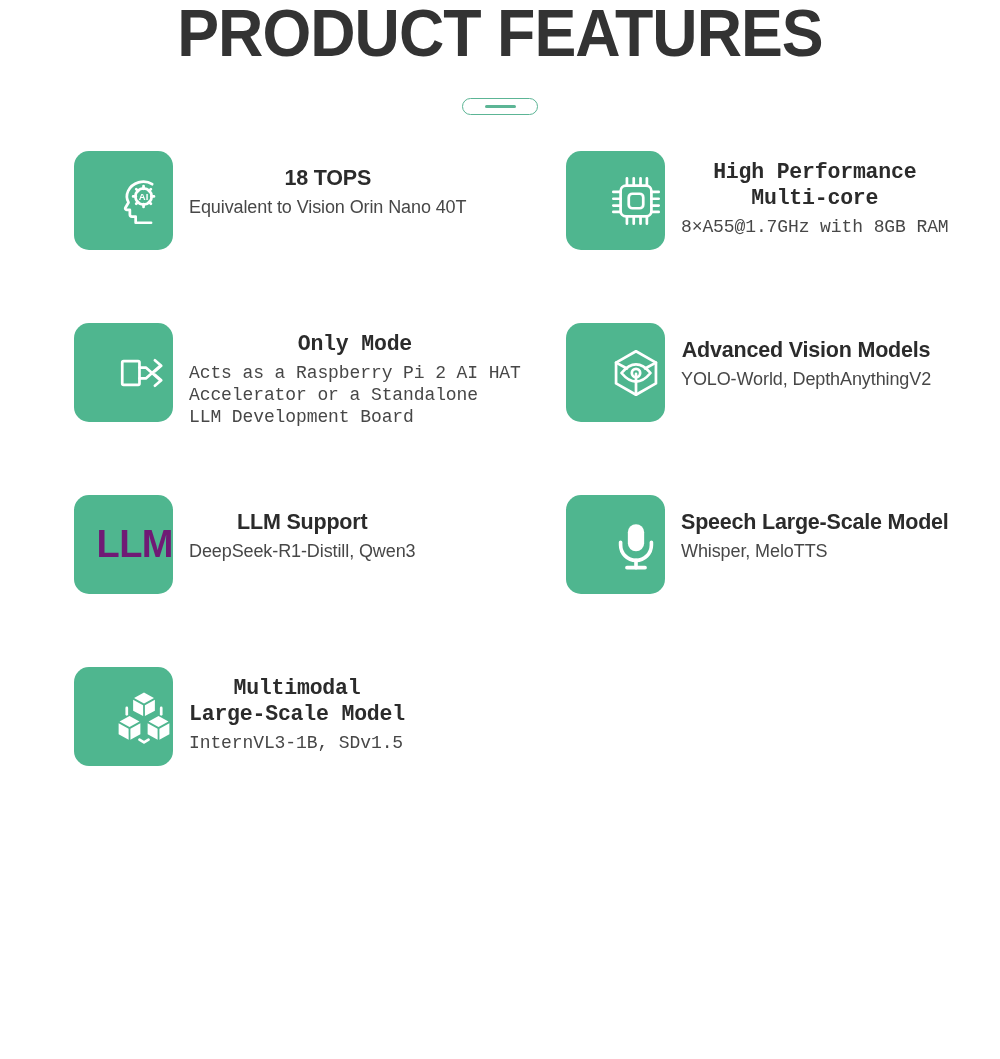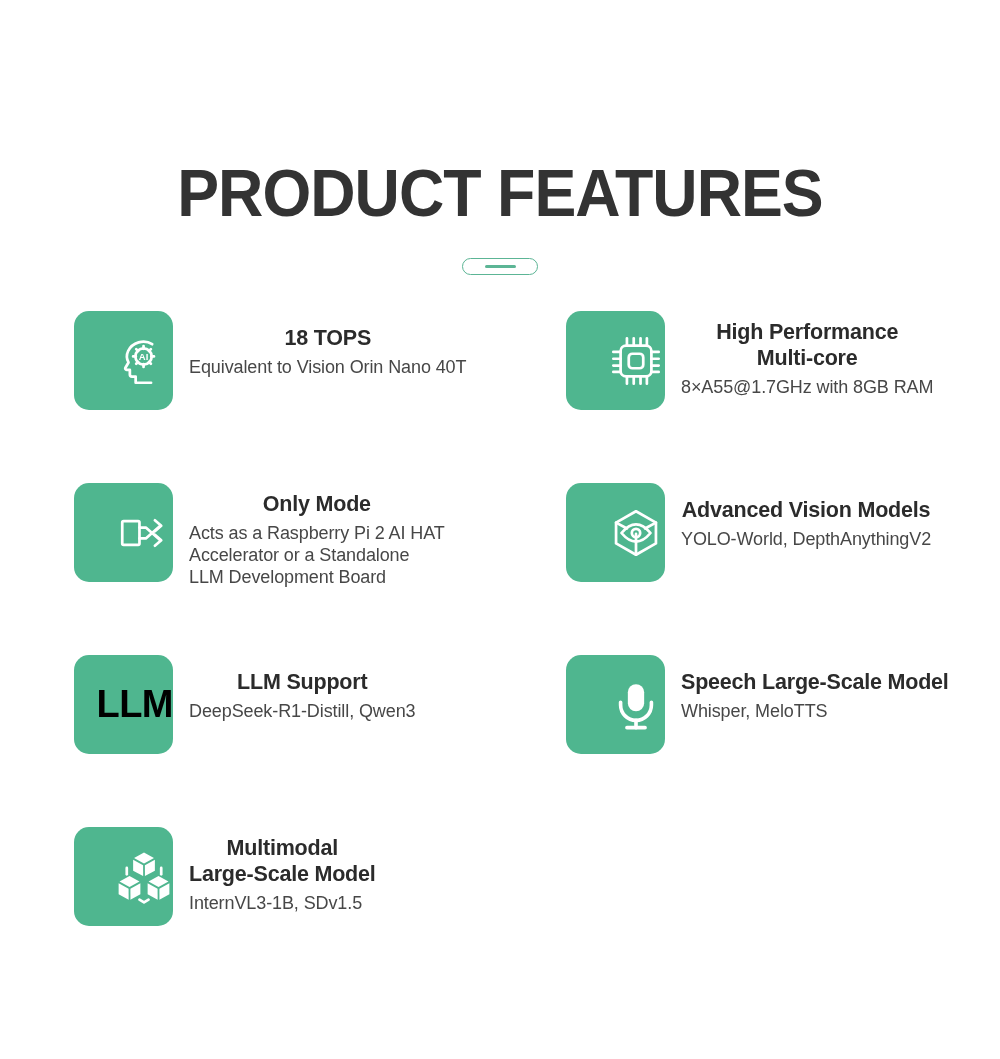--- a/index.html
+++ b/index.html
@@ -12,21 +12,20 @@
     height: 1059px;
     font-family: "Liberation Sans", sans-serif;
     color: #2e2e2e;
     overflow: hidden;
     position: relative;
   }
 
   
   .header {
     text-align: center;
-    padding-top: 160px;
   }
   .page-title {
     font-size: 66px;
     font-weight: bold;
     letter-spacing: -1px;
     color: #333333;
     line-height: 1;
     margin: 0;
     transform: scaleX(0.95);
     font-stretch: condensed;
@@ -76,21 +75,21 @@
     min-width: 99px;
     border-radius: 15px;
     background: #4fb68f;
     display: flex;
     align-items: center;
     justify-content: flex-end;
     box-sizing: border-box;
   }
   .icon-tile svg { display: block; }
   .icon-letters {
-    color: #000000;
+    color: #701a75;
     font-size: 38px;
     font-weight: bold;
     letter-spacing: -0.5px;
     font-family: "Liberation Sans", sans-serif;
   }
   .feature-text {
     padding-top: 2px;
   }
   .feature-title {
     font-size: 21.5px;
@@ -105,21 +104,21 @@
   .feature-desc {
     font-size: 18px;
     font-weight: normal;
     color: #474747;
     line-height: 1.22;
     white-space: pre-line;
     margin: 6px 0 0 0;
     letter-spacing: -0.1px;
   }
   .feature.align-mid   .feature-text { margin-top: 12px; }
-  .feature.align-tight .feature-text { margin-top: 6px; }
+  .feature.align-tight .feature-text { margin-top: 6px; font-family: Liberation Mono, monospace; }
 </style>
 </head>
 <body>
 
 <div class="header">
   <h1 class="page-title">PRODUCT FEATURES</h1>
   <div class="divider-wrap">
     <div class="divider-pill">
       <div class="divider-dash"></div>
     </div>

